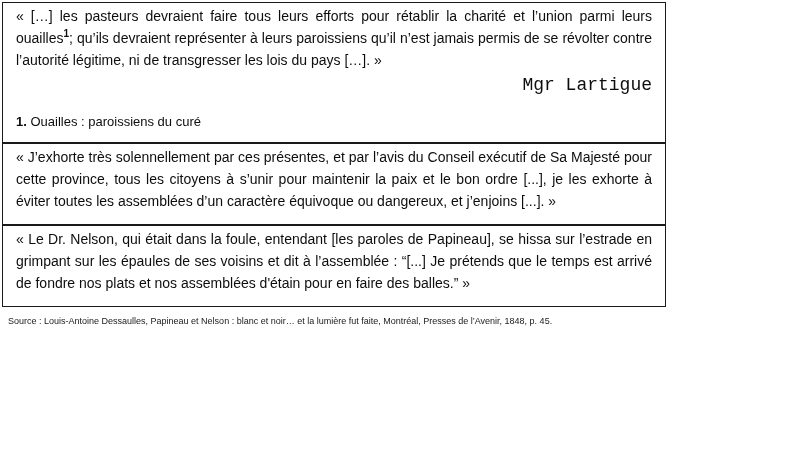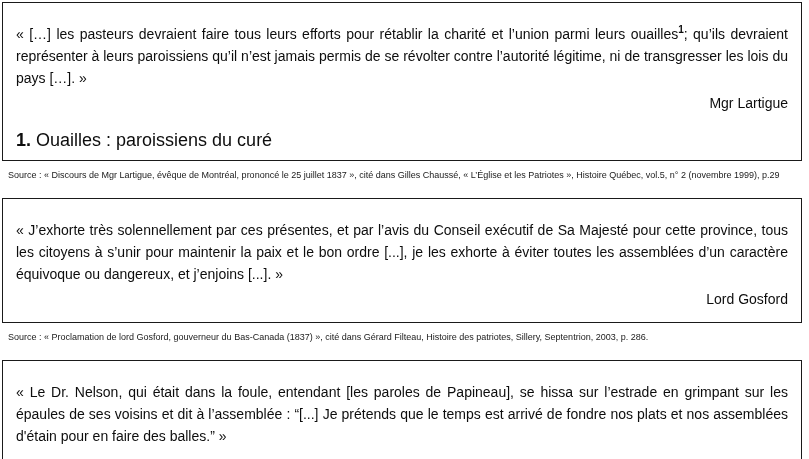--- a/index.html
+++ b/index.html
@@ -12,48 +12,49 @@
     overflow: hidden;
     font-family: "Liberation Sans", sans-serif;
     color: #000000;
   }
   .page {
     width: 809px;
     height: 459px;
     padding: 2px 0 0 2px;
   }
   .quote-box {
-    width: 800px;
+    width: 664px;
     border: 1.5px solid #1a1a1a;
     background: #ffffff;
-    padding: 20px 13px 12px 13px;
+    padding: 2px 13px 12px 13px;
   }
   .quote-text {
     margin: 0;
     font-size: 14px;
     line-height: 22px;
     text-align: justify;
     color: #0d0d0d;
   }
   .quote-text sup {
     font-weight: bold;
     font-size: 10px;
     vertical-align: super;
     line-height: 0;
   }
   .attribution {
     margin: 3px 0 0 0;
-    font-size: 14px;
+    font-size: 18px;
     line-height: 22px;
     text-align: right;
     color: #0d0d0d;
+    font-family: Liberation Mono, monospace;
   }
   .footnote {
     margin: 18px 0 0 0;
-    font-size: 18px;
+    font-size: 13px;
     line-height: 16px;
     color: #0d0d0d;
   }
   .footnote .fn-num { font-weight: bold; }
   .source-line {
     margin: 9px 0 17px 6px;
     font-size: 9px;
     line-height: 11px;
     color: #1a1a1a;
     white-space: nowrap;
@@ -63,29 +64,26 @@
 <body>
 
 <div class="page">
 
   <section>
     <div class="quote-box">
       <p class="quote-text"><span>« […] les pasteurs devraient faire tous leurs efforts pour rétablir la charité et l’union parmi leurs ouailles</span><sup>1</sup><span>; qu’ils devraient représenter à leurs paroissiens qu’il n’est jamais permis de se révolter contre l’autorité légitime, ni de transgresser les lois du pays […]. »</span></p>
       <p class="attribution">Mgr Lartigue</p>
       <p class="footnote"><span class="fn-num">1.</span><span> Ouailles : paroissiens du curé</span></p>
     </div>
-    <p class="source-line">Source : « Discours de Mgr Lartigue, évêque de Montréal, prononcé le 25 juillet 1837 », cité dans Gilles Chaussé, « L’Église et les Patriotes », Histoire Québec, vol.5, n° 2 (novembre 1999), p.29</p>
   </section>
 
   <section>
     <div class="quote-box">
       <p class="quote-text">« J’exhorte très solennellement par ces présentes, et par l’avis du Conseil exécutif de Sa Majesté pour cette province, tous les citoyens à s’unir pour maintenir la paix et le bon ordre [...], je les exhorte à éviter toutes les assemblées d’un caractère équivoque ou dangereux, et j’enjoins [...]. »</p>
-      <p class="attribution">Lord Gosford</p>
     </div>
-    <p class="source-line">Source : « Proclamation de lord Gosford, gouverneur du Bas-Canada (1837) », cité dans Gérard Filteau, Histoire des patriotes, Sillery, Septentrion, 2003, p. 286.</p>
   </section>
 
   <section>
     <div class="quote-box">
       <p class="quote-text">« Le Dr. Nelson, qui était dans la foule, entendant [les paroles de Papineau], se hissa sur l’estrade en grimpant sur les épaules de ses voisins et dit à l’assemblée : “[...] Je prétends que le temps est arrivé de fondre nos plats et nos assemblées d'étain pour en faire des balles.” »</p>
     </div>
     <p class="source-line">Source : Louis-Antoine Dessaulles, Papineau et Nelson : blanc et noir… et la lumière fut faite, Montréal, Presses de l’Avenir, 1848, p. 45.</p>
   </section>
 
 </div>

